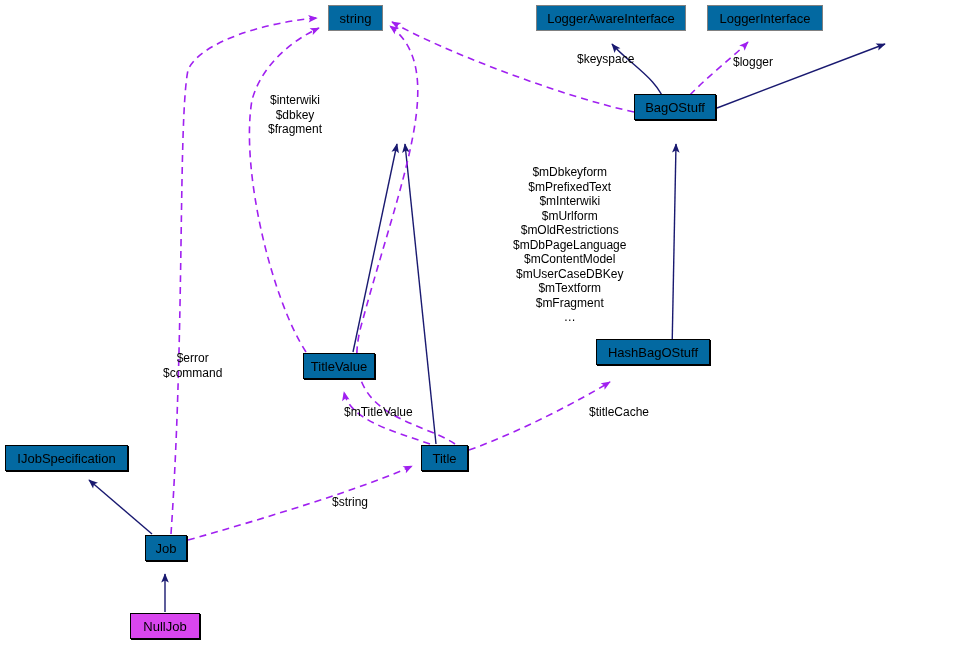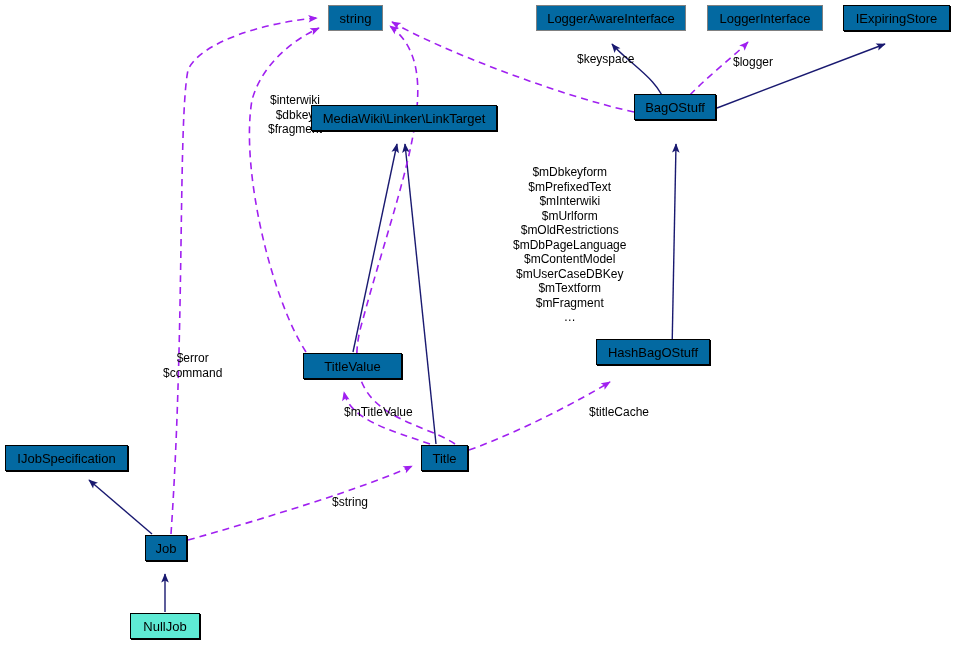--- a/index.html
+++ b/index.html
@@ -93,45 +93,39 @@
 
   <div class="uml-node" style="left: 328px; top: 5px; width: 55px; height: 26px; border: 1px solid rgb(128, 128, 128); box-shadow: none;">
     <span>string</span>
   </div>
   <div class="uml-node" style="left: 536px; top: 5px; width: 150px; height: 26px; border: 1px solid rgb(128, 128, 128); box-shadow: none;">
     <span>LoggerAwareInterface</span>
   </div>
   <div class="uml-node" style="left: 707px; top: 5px; width: 116px; height: 26px; border: 1px solid rgb(128, 128, 128); box-shadow: none;">
     <span>LoggerInterface</span>
   </div>
-  <div class="uml-node solid-border" style="left: 843px; top: 5px; width: 107px; height: 26px;">
-    <span>IExpiringStore</span>
-  </div>
-  <div class="uml-node solid-border" style="left: 311px; top: 105px; width: 186px; height: 26px;">
-    <span>MediaWiki\Linker\LinkTarget</span>
-  </div>
   <div class="uml-node solid-border" style="left: 634px; top: 94px; width: 82px; height: 26px;">
     <span>BagOStuff</span>
   </div>
-  <div class="uml-node solid-border" style="left: 303px; top: 353px; width: 99px; height: 26px;">
+  <div class="uml-node solid-border" style="left: 303px; top: 353px; width: 72px; height: 26px;">
     <span>TitleValue</span>
   </div>
   <div class="uml-node solid-border" style="left: 596px; top: 339px; width: 114px; height: 26px;">
     <span>HashBagOStuff</span>
   </div>
   <div class="uml-node solid-border" style="left: 5px; top: 445px; width: 123px; height: 26px;">
     <span>IJobSpecification</span>
   </div>
   <div class="uml-node solid-border" style="left: 421px; top: 445px; width: 47px; height: 26px;">
     <span>Title</span>
   </div>
   <div class="uml-node solid-border" style="left: 145px; top: 535px; width: 42px; height: 26px;">
     <span>Job</span>
   </div>
-  <div class="uml-node solid-border highlight" style="left: 130px; top: 613px; width: 70px; height: 26px; background: #5eead4;">
+  <div class="uml-node solid-border highlight" style="left: 130px; top: 613px; width: 70px; height: 26px; background: #d946ef;">
     <span>NullJob</span>
   </div>
 
   <div class="edge-label" style="left: 577px; top: 52px;">$keyspace</div>
   <div class="edge-label" style="left: 733px; top: 55px;">$logger</div>
   <div class="edge-label center" style="left: 236px; top: 93px; margin-left: 32px;">$interwiki
 $dbkey
 $fragment</div>
   <div class="edge-label center" style="left: 513px; top: 165px;">$mDbkeyform
 $mPrefixedText

